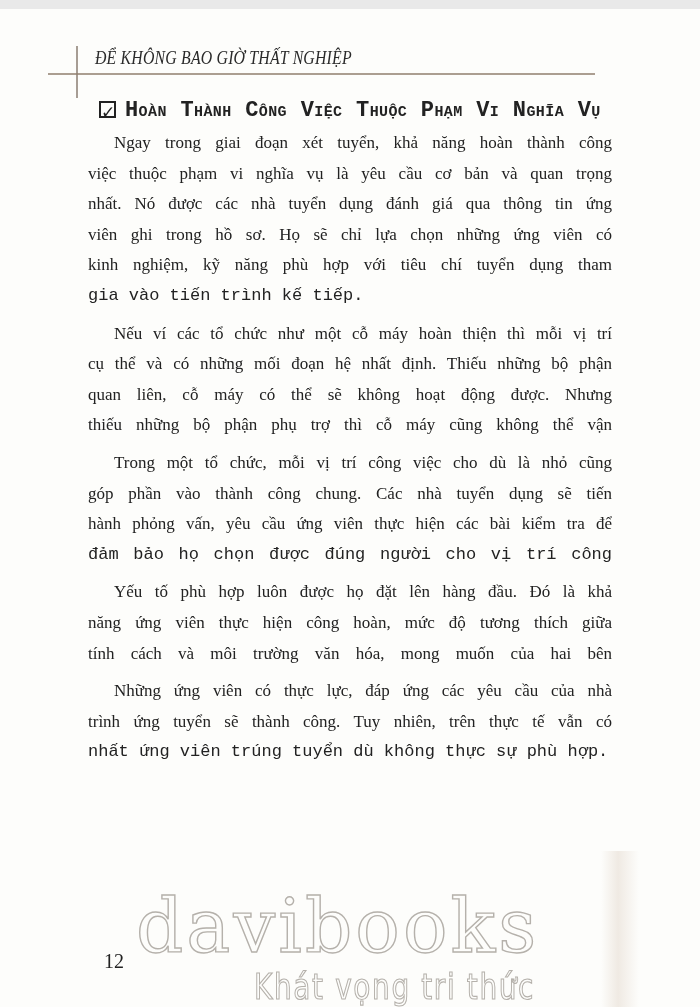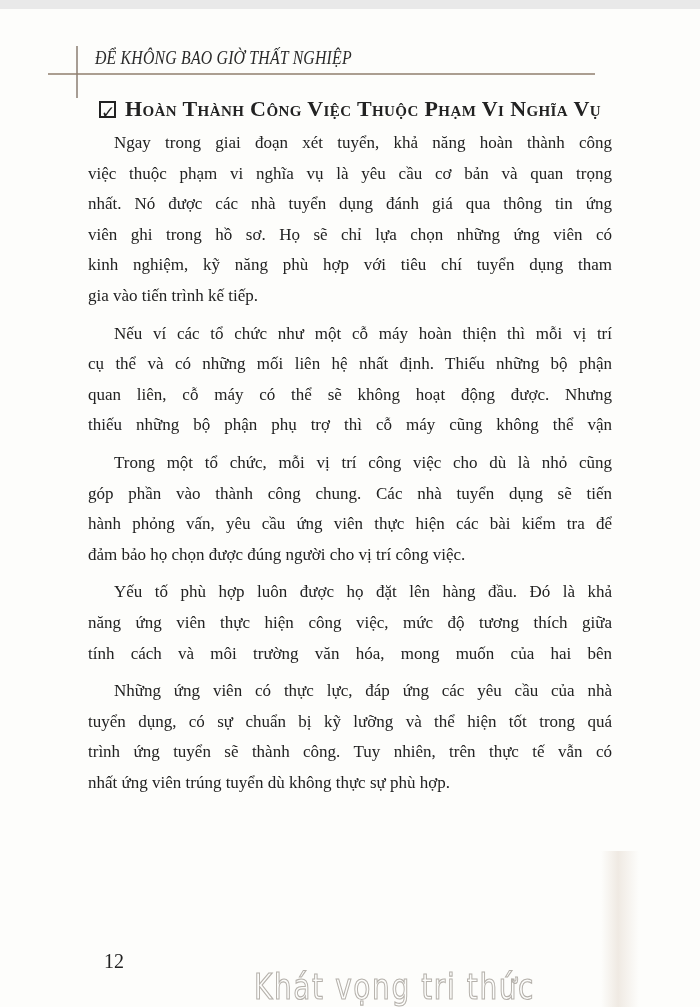--- a/index.html
+++ b/index.html
@@ -46,35 +46,35 @@
     display:inline-block;position:relative;
     width:17px;height:17px;border:2px solid var(--text,#222);
     margin-right:9px;vertical-align:-2px;background:transparent;
   }
   .checkbox .check{
     position:absolute;left:0px;top:-5px;
     font-family:"DejaVu Sans",sans-serif;font-size:17px;font-weight:bold;
     color:var(--text,#222);
   }
   .heading-text{
-    font-variant:small-caps;letter-spacing:0.4px;
+    font-variant:small-caps;letter-spacing:0.4px;font-family:Liberation Mono, monospace;
   }
   
   .body-text{
     position:absolute;left:88px;top:119px;width:524px;
     font-size:17px;
   }
   .paragraph{margin:0 0 7px 0;}
   .line{
     height:30.6px;line-height:30.6px;
     text-align:justify;text-align-last:justify;
     overflow:hidden;
   }
   .line.first{text-indent:26px;}
-  .line.last{text-align-last:left;}
+  .line.last{text-align-last:left;font-family:Liberation Mono, monospace;}
   
   .page-number{
     position:absolute;left:104px;top:941px;font-size:20px;
   }
   .wm{
     position:absolute;color:transparent;white-space:nowrap;
     -webkit-text-stroke:1.4px var(--watermark-outline,#b5b1ab);
   }
   .wm-brand{
     left:136px;top:880px;font-size:74px;line-height:74px;
@@ -110,43 +110,43 @@
       <div class="paragraph">
         <div class="line first">Ngay trong giai đoạn xét tuyển, khả năng hoàn thành công</div>
         <div class="line">việc thuộc phạm vi nghĩa vụ là yêu cầu cơ bản và quan trọng</div>
         <div class="line">nhất. Nó được các nhà tuyển dụng đánh giá qua thông tin ứng</div>
         <div class="line">viên ghi trong hồ sơ. Họ sẽ chỉ lựa chọn những ứng viên có</div>
         <div class="line">kinh nghiệm, kỹ năng phù hợp với tiêu chí tuyển dụng tham</div>
         <div class="line last">gia vào tiến trình kế tiếp.</div>
       </div>
       <div class="paragraph">
         <div class="line first">Nếu ví các tổ chức như một cỗ máy hoàn thiện thì mỗi vị trí</div>
-        <div class="line">cụ thể và có những mối liên hệ nhất định. Thiếu những bộ phận</div>
+        <div class="line">cụ thể và có những mối đoạn hệ nhất định. Thiếu những bộ phận</div>
         <div class="line">quan liên, cỗ máy có thể sẽ không hoạt động được. Nhưng</div>
         <div class="line">thiếu những bộ phận phụ trợ thì cỗ máy cũng không thể vận</div>
       </div>
       <div class="paragraph">
         <div class="line first">Trong một tổ chức, mỗi vị trí công việc cho dù là nhỏ cũng</div>
         <div class="line">góp phần vào thành công chung. Các nhà tuyển dụng sẽ tiến</div>
         <div class="line">hành phỏng vấn, yêu cầu ứng viên thực hiện các bài kiểm tra để</div>
         <div class="line last">đảm bảo họ chọn được đúng người cho vị trí công việc.</div>
       </div>
       <div class="paragraph">
         <div class="line first">Yếu tố phù hợp luôn được họ đặt lên hàng đầu. Đó là khả</div>
-        <div class="line">năng ứng viên thực hiện công việc, mức độ tương thích giữa</div>
+        <div class="line">năng ứng viên thực hiện công hoàn, mức độ tương thích giữa</div>
         <div class="line">tính cách và môi trường văn hóa, mong muốn của hai bên</div>
       </div>
       <div class="paragraph">
         <div class="line first">Những ứng viên có thực lực, đáp ứng các yêu cầu của nhà</div>
-        <div class="line">tuyển dụng, có sự chuẩn bị kỹ lưỡng và thể hiện tốt trong quá</div>
         <div class="line">trình ứng tuyển sẽ thành công. Tuy nhiên, trên thực tế vẫn có</div>
         <div class="line last">nhất ứng viên trúng tuyển dù không thực sự phù hợp.</div>
       </div>
     </div>
 
   <div class="page-number">12</div>
 
+  <div class="wm wm-brand">davibooks</div>
 
   <div class="wm wm-slogan">Khát vọng tri thức</div>
 
   <div class="edge-band"></div>
 
 </div>
 
 </body></html>

